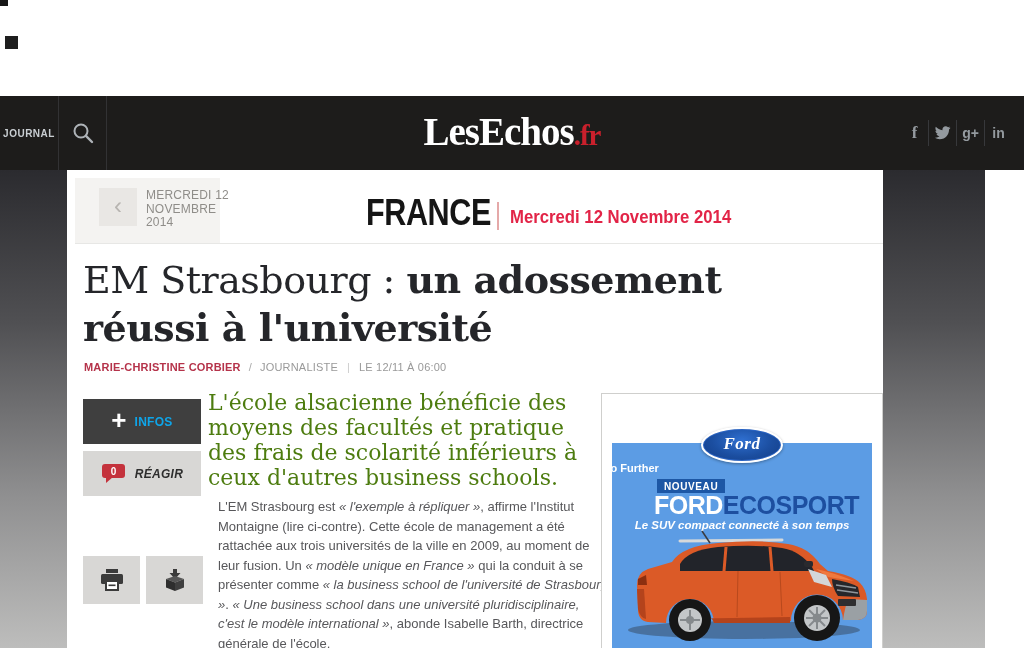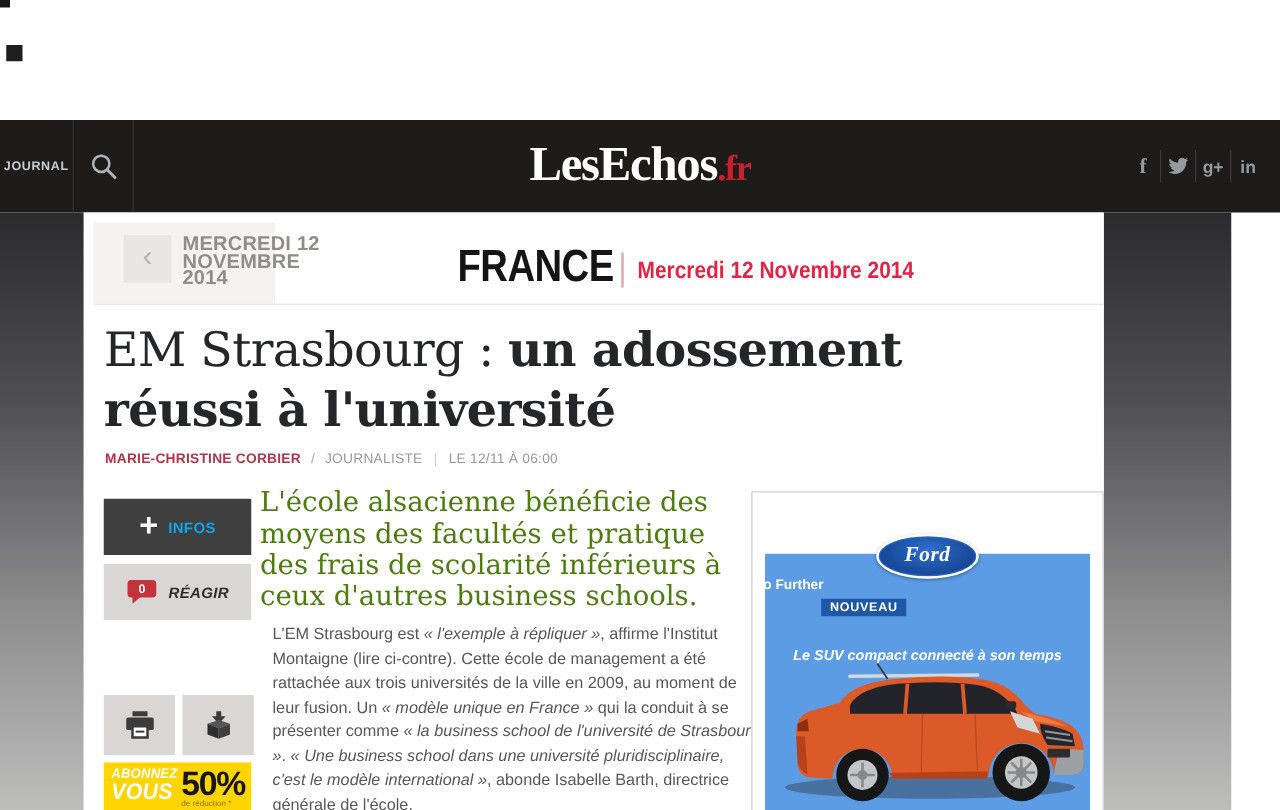--- a/index.html
+++ b/index.html
@@ -33,21 +33,21 @@
   .band-right{left:883px;width:102px;}
 
   
   .wrapper{left:67px;top:170px;width:816px;height:478px;background:#fff;}
 
   
   .datebox{left:75px;top:178px;width:145px;height:65px;background:#f4f3f1;}
   .chevbtn{left:99px;top:188px;width:38px;height:38px;background:#e9e7e4;display:flex;
     align-items:center;justify-content:center;cursor:pointer;}
   .chevbtn span{color:#b7b4b0;font-size:24px;line-height:1;margin-top:-3px;}
-  .datetext{left:146px;top:189px;color:#8f8d89;font-size:16px;line-height:13.5px;font-weight:700;letter-spacing:.2px;}
+  .datetext{left:146px;top:189px;color:#8f8d89;font-size:12px;line-height:13.5px;font-weight:400;letter-spacing:.2px;}
   .subhr{left:75px;top:243px;width:808px;height:1px;background:#e7e7e5;}
   .section-title{left:366px;top:192px;font-size:36px;font-weight:700;color:#151515;
     transform:scaleX(.85);transform-origin:left top;letter-spacing:-.5px;cursor:pointer;}
   .vsep{left:497px;top:202px;width:2px;height:28px;background:#e5a9a9;}
   .section-date{left:510px;top:206px;font-size:19px;font-weight:700;color:#e22447;
     transform:scaleX(.88);transform-origin:left top;}
 
   
   .title{left:83px;top:256px;width:700px;font-family:"DejaVu Serif","Liberation Serif",serif;
     font-size:38px;line-height:48px;color:#25262a;letter-spacing:-.5px;}
@@ -217,41 +217,34 @@
 
   <div class="abs sqbtn sq-box">
     <svg width="26" height="24" viewBox="0 0 26 24">
       <path d="M11,1 L15,1 L15,5 L18.5,5 L13,11 L7.5,5 L11,5 Z" fill="#3b3b3b"></path>
       <path d="M4,11 L13,8 L22,11 L13,14.5 Z" fill="#565656"></path>
       <path d="M4,11 L13,14.5 L13,23 L4,19.5 Z" fill="#2e2e2e"></path>
       <path d="M22,11 L13,14.5 L13,23 L22,19.5 Z" fill="#3f3f3f"></path>
     </svg>
   </div>
 
-  <div class="abs subscribe">
-    <div class="sub-left">
-      <div class="w1">ABONNEZ</div>
-      <div class="w2">VOUS</div>
-    </div>
-    <div class="sub-right">
-      <div class="pct">50%</div>
-      <div class="note">de réduction *</div>
-    </div>
-  </div>
 
   <p class="abs lede" style="margin:0;">L'école alsacienne bénéficie des moyens des facultés et pratique des frais de scolarité inférieurs à ceux d'autres business schools.</p>
   <p class="abs bodytext" style="margin:0;"><span>L'EM Strasbourg est </span><em>« l'exemple à répliquer »</em><span>, affirme l'Institut Montaigne (lire ci-contre). Cette école de management a été rattachée aux trois universités de la ville en 2009, au moment de leur fusion. Un </span><em>« modèle unique en France »</em><span> qui la conduit à se présenter comme </span><em>« la business school de l'université de Strasbourg »</em><span>. </span><em>« Une business school dans une université pluridisciplinaire, c'est le modèle international »</em><span>, abonde Isabelle Barth, directrice générale de l'école.</span></p>
 
   <div class="abs ad">
     <div class="ad-blue"></div>
     <div class="ford-oval">
       <span>Ford</span>
     </div>
     <div class="ad-slogan">Go Further</div>
     <div class="ad-badge">NOUVEAU</div>
+    <div class="ad-model">
+      <span class="mb">FORD</span><span class="mn">ECOSPORT</span>
+    </div>
     <div class="ad-tagline">Le SUV compact connecté à son temps</div>
 
     <svg class="ad-car" width="262" height="118" viewBox="0 0 262 118">
 
       <ellipse cx="134" cy="103" rx="116" ry="9" fill="rgba(35,35,35,0.35)"></ellipse>
 
       <line x1="70" y1="14" x2="172" y2="13" stroke="#d5d8da" stroke-width="3" stroke-linecap="round"></line>
 
       <path d="M28,82 L27,58 Q27,46 38,42 L62,35 Q72,19 108,16 Q150,12 178,17 Q198,20 210,37 L218,44
                Q242,48 250,56 Q256,62 257,72 L257,84 Q257,92 248,93 L233,93

